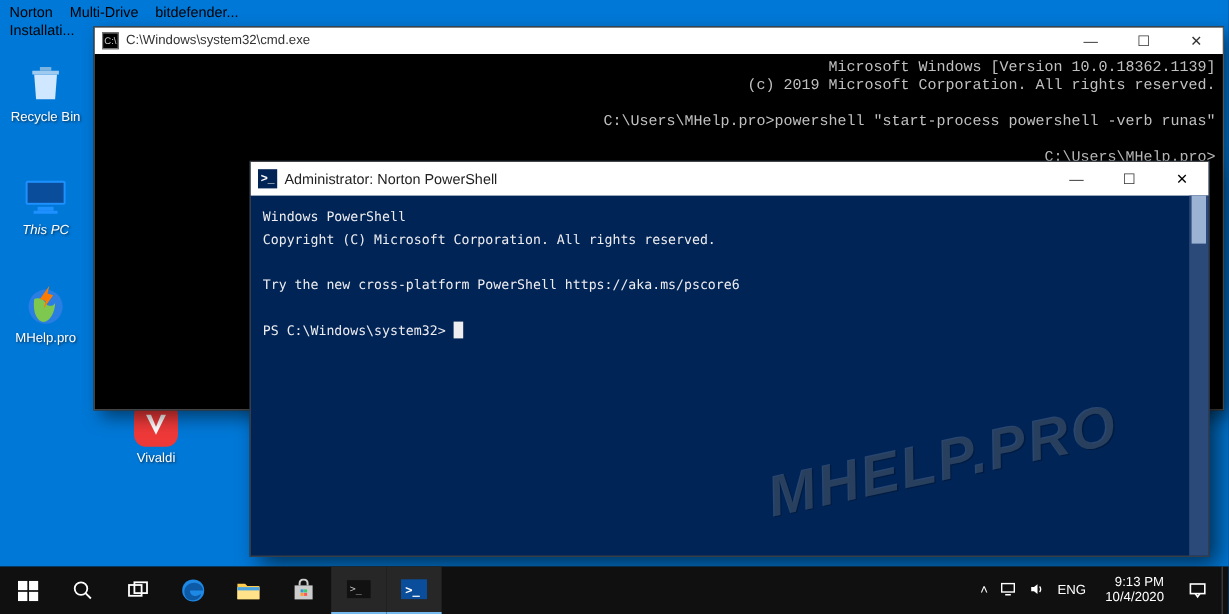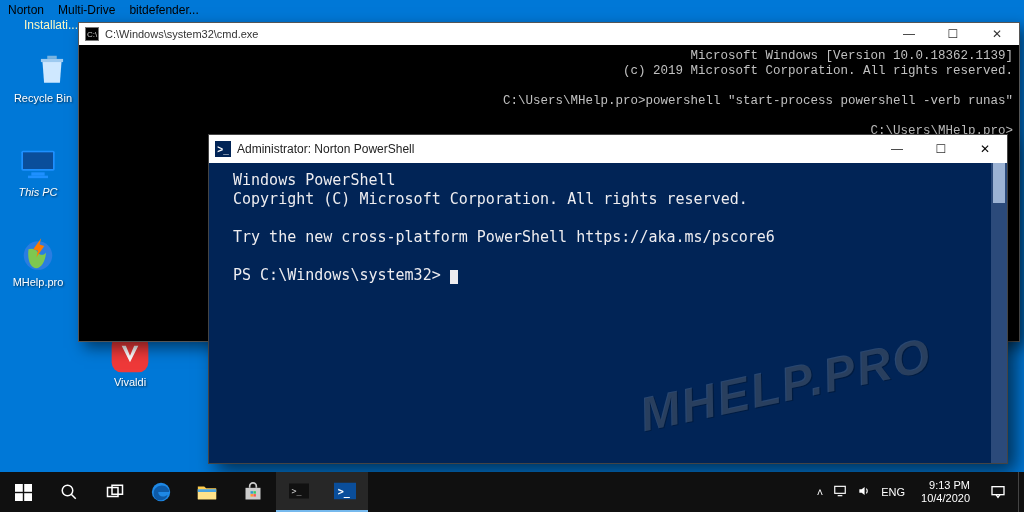--- a/index.html
+++ b/index.html
@@ -19,21 +19,21 @@
   .top-tasks span { cursor: default; }
   
   .desktop-icon {
     position: absolute; width: 68px; text-align: center;
     color: #fff; font-size: 11px; cursor: pointer;
     display: flex; flex-direction: column; align-items: center; gap: 2px;
   }
   .desktop-icon .ic { width: 40px; height: 40px; display:flex;align-items:center;justify-content:center;}
   .lbl-shadow { text-shadow: 1px 1px 2px rgba(0,0,0,.6); }
 
-  .recycle-bin { top: 50px; left: 4px; align-items: flex-end; }
+  .recycle-bin { top: 50px; left: 4px; }
   .this-pc    { top: 144px; left: 4px; font-style: italic; }
   .mhelp      { top: 234px; left: 4px; }
   .vivaldi    { top: 334px; left: 96px; }
 
   
   .cmd-window {
     position: absolute; top: 22px; left: 78px; width: 942px; height: 320px;
     background: #000; border:1px solid #555;
     box-shadow: 6px 6px 14px rgba(0,0,0,.5);
   }
@@ -60,22 +60,22 @@
   .ps-title {
     height: 28px; background:#fff; display:flex; align-items:center;
     font-size:12px; color:#222;
   }
   .ps-title .ticon2 {
     width:16px;height:16px;background:#012456;margin:0 6px;
     display:flex;align-items:center;justify-content:center;color:#fff;font-size:10px;font-weight:bold;
   }
   .ps-title .win-ctrls div { height:28px; }
   .ps-body {
-    padding: 8px 24px; color:#eeedf0;
-    font-family: Consolas,"Lucida Console",monospace; font-size:15px;
+    padding: 8px 10px; color:#eeedf0;
+    font-family: Consolas,"Lucida Console",monospace; font-size:11px;
     line-height:19px; white-space: pre-wrap;
     position: relative; height: calc(100% - 28px); border-radius: 23px;
   }
   .ps-scroll { position:absolute; right:0; top:0; bottom:0; width:16px; background:#2b4a7a;}
   .ps-scroll .thumb{position:absolute;top:0;left:2px;right:2px;height:40px;background:#9cb3d4;}
 
   .cursor { display:inline-block; width:8px; height:14px; background:#eeedf0; vertical-align:text-bottom;}
 
   
   .watermark {
@@ -104,21 +104,21 @@
   .show-desktop{ width:6px; height:40px; border-left:1px solid #444; }
 </style>
 </head>
 <body>
 
 <div class="top-tasks">
   <span>Norton</span>
   <span>Multi-Drive</span>
   <span>bitdefender...</span>
 </div>
-<div style="position:absolute;top:18px;left:24px;color:#fef9c3;font-size:12px">Installati...</div>
+<div style="position:absolute;top:18px;left:8px;color:#000000;font-size:12px">Installati...</div>
 
 <div class="desktop-icon recycle-bin">
   <div class="ic">
     <svg width="38" height="38" viewBox="0 0 24 24">
         <path fill="#cfe8ff" d="M6 7h12l-1 13H7z"></path>
         <path fill="#9ecaf0" d="M5 5h14v2H5z"></path>
         <path fill="#7ab4e0" d="M9 3h6v2H9z"></path>
       </svg>
   </div>
   <div class="lbl-shadow">Recycle Bin</div>

